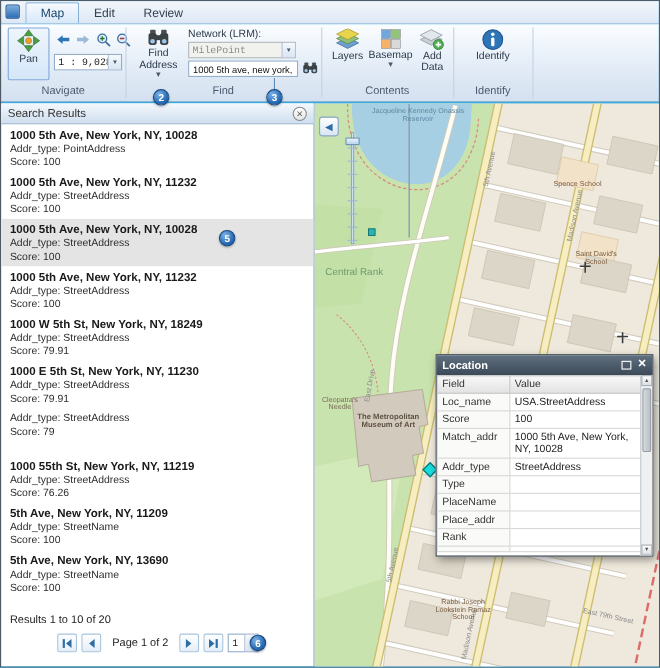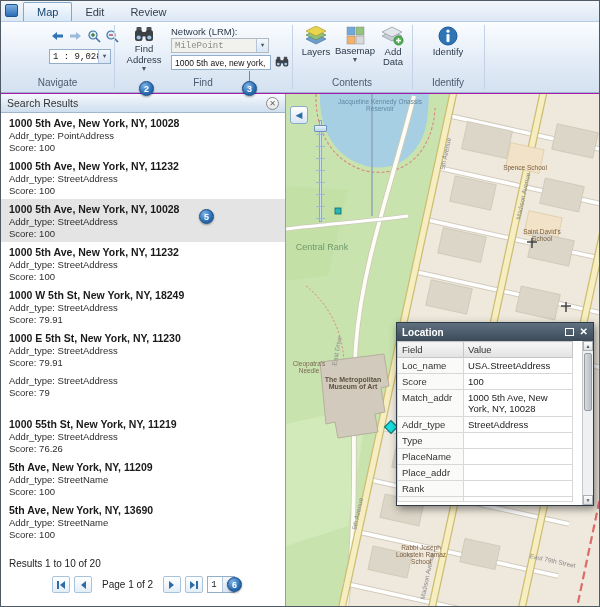--- a/index.html
+++ b/index.html
@@ -1,19 +1,19 @@
 <!DOCTYPE html>
 <html><head>
 <meta charset="utf-8">
 <style>
   * { box-sizing: border-box; margin: 0; padding: 0; }
   body { font-family: "Liberation Sans", sans-serif; background: #fff; }
   #app {
     position: relative; width: 600px; height: 607px;
-    border: 1px solid #4f5a64; overflow: hidden; background: #a21caf;
+    border: 1px solid #4f5a64; overflow: hidden; background: #0ea5e9;
     font-family: "Liberation Sans", sans-serif;
   }
   
   #tabrow {
     position: absolute; left: 0; top: 0; right: 0; height: 21px;
     background: linear-gradient(#f2f6fb, #dde8f5);
     border-bottom: 1px solid #b9cce2;
     display: flex; align-items: flex-end; padding-left: 4px;
   }
   .appglyph { width: 13px; height: 13px; margin: 0 5px 4px 0;
@@ -94,21 +94,21 @@
     background: linear-gradient(#eaf4fd,#b8d4ee); border: 1px solid #6f94b8; border-radius: 1px; }
   
   #popup { position: absolute; left: 110px; top: 228px; width: 198px; height: 184px; z-index: 30;
     border: 1px solid #2f3b46; background: #fff; box-shadow: 2px 3px 8px rgba(0,0,0,.45); }
   #popup-title { height: 18px; background: linear-gradient(#5f7080,#3c4a58); color: #fff;
     font-size: 10px; font-weight: bold; display: flex; align-items: center; padding: 0 5px; }
   #popup-title .t { flex: 1; }
   .wbox { width: 9px; height: 8px; border: 1px solid #fff; margin-left: 5px; }
   .wx { color: #fff; font-size: 10px; margin-left: 6px; line-height: 10px; }
   #popup-body { position: absolute; left: 0; top: 18px; right: 0; bottom: 0; overflow: hidden; }
-  #ptable { border-collapse: collapse; width: 176px; table-layout: fixed; }
+  #ptable { border-collapse: collapse; width: 196px; table-layout: fixed; }
   #ptable th { background: linear-gradient(#f7f7f7,#e2e2e2); border: 1px solid #c6c6c6;
     font-size: 9.5px; font-weight: normal; color: #333; text-align: left; padding: 2px 4px; }
   #ptable td { border: 1px solid #d8d8d8; font-size: 9.5px; color: #222; padding: 2px 4px;
     vertical-align: top; word-wrap: break-word; }
   #ptable td.f { background: #fafaf8; color: #333; }
   #pscroll { position: absolute; right: 0; top: 18px; width: 11px; bottom: 0;
     background: #eef0f2; border-left: 1px solid #c4c8cc; z-index: 31; }
   .sb-arrow { position: absolute; left: 0; width: 10px; height: 10px; font-size: 5px; color: #555;
     display: flex; align-items: center; justify-content: center;
     background: linear-gradient(#fdfdfd,#dcdfe2); border: 1px solid #aab0b6; }
@@ -123,20 +123,32 @@
 
   <div id="tabrow">
     <div class="appglyph"></div>
     <div class="tab active">Map</div>
     <div class="tab">Edit</div>
     <div class="tab">Review</div>
   </div>
 
   <div id="ribbon">
 
+    <div class="bigbtn panbtn" style="left:6px;top:3px;width:38px;height:48px;">
+      <span>
+        <svg width="22" height="22" viewBox="0 0 22 22">
+          <polygon points="11,1 7,6.5 15,6.5" fill="#4a9e3f" stroke="#2f7030" stroke-width="0.6"></polygon>
+          <polygon points="11,21 7,15.5 15,15.5" fill="#4a9e3f" stroke="#2f7030" stroke-width="0.6"></polygon>
+          <polygon points="1,11 6.5,7 6.5,15" fill="#4a9e3f" stroke="#2f7030" stroke-width="0.6"></polygon>
+          <polygon points="21,11 15.5,7 15.5,15" fill="#4a9e3f" stroke="#2f7030" stroke-width="0.6"></polygon>
+          <circle cx="11" cy="11" r="2.7" fill="#f0a030" stroke="#b87820" stroke-width="0.7"></circle>
+        </svg>
+      </span>
+      <span class="cap">Pan</span>
+    </div>
     <div class="smbtn" style="left:48px;top:5px;">
       <span>
           <svg width="13" height="10" viewBox="0 0 13 10">
             <path d="M1,5 L6,1 L6,3.4 L12,3.4 L12,6.6 L6,6.6 L6,9 Z" fill="#2e75b6"></path>
           </svg>
         </span>
     </div>
     <div class="smbtn" style="left:66px;top:5px;">
       <span>
           <svg width="13" height="10" viewBox="0 0 13 10">

